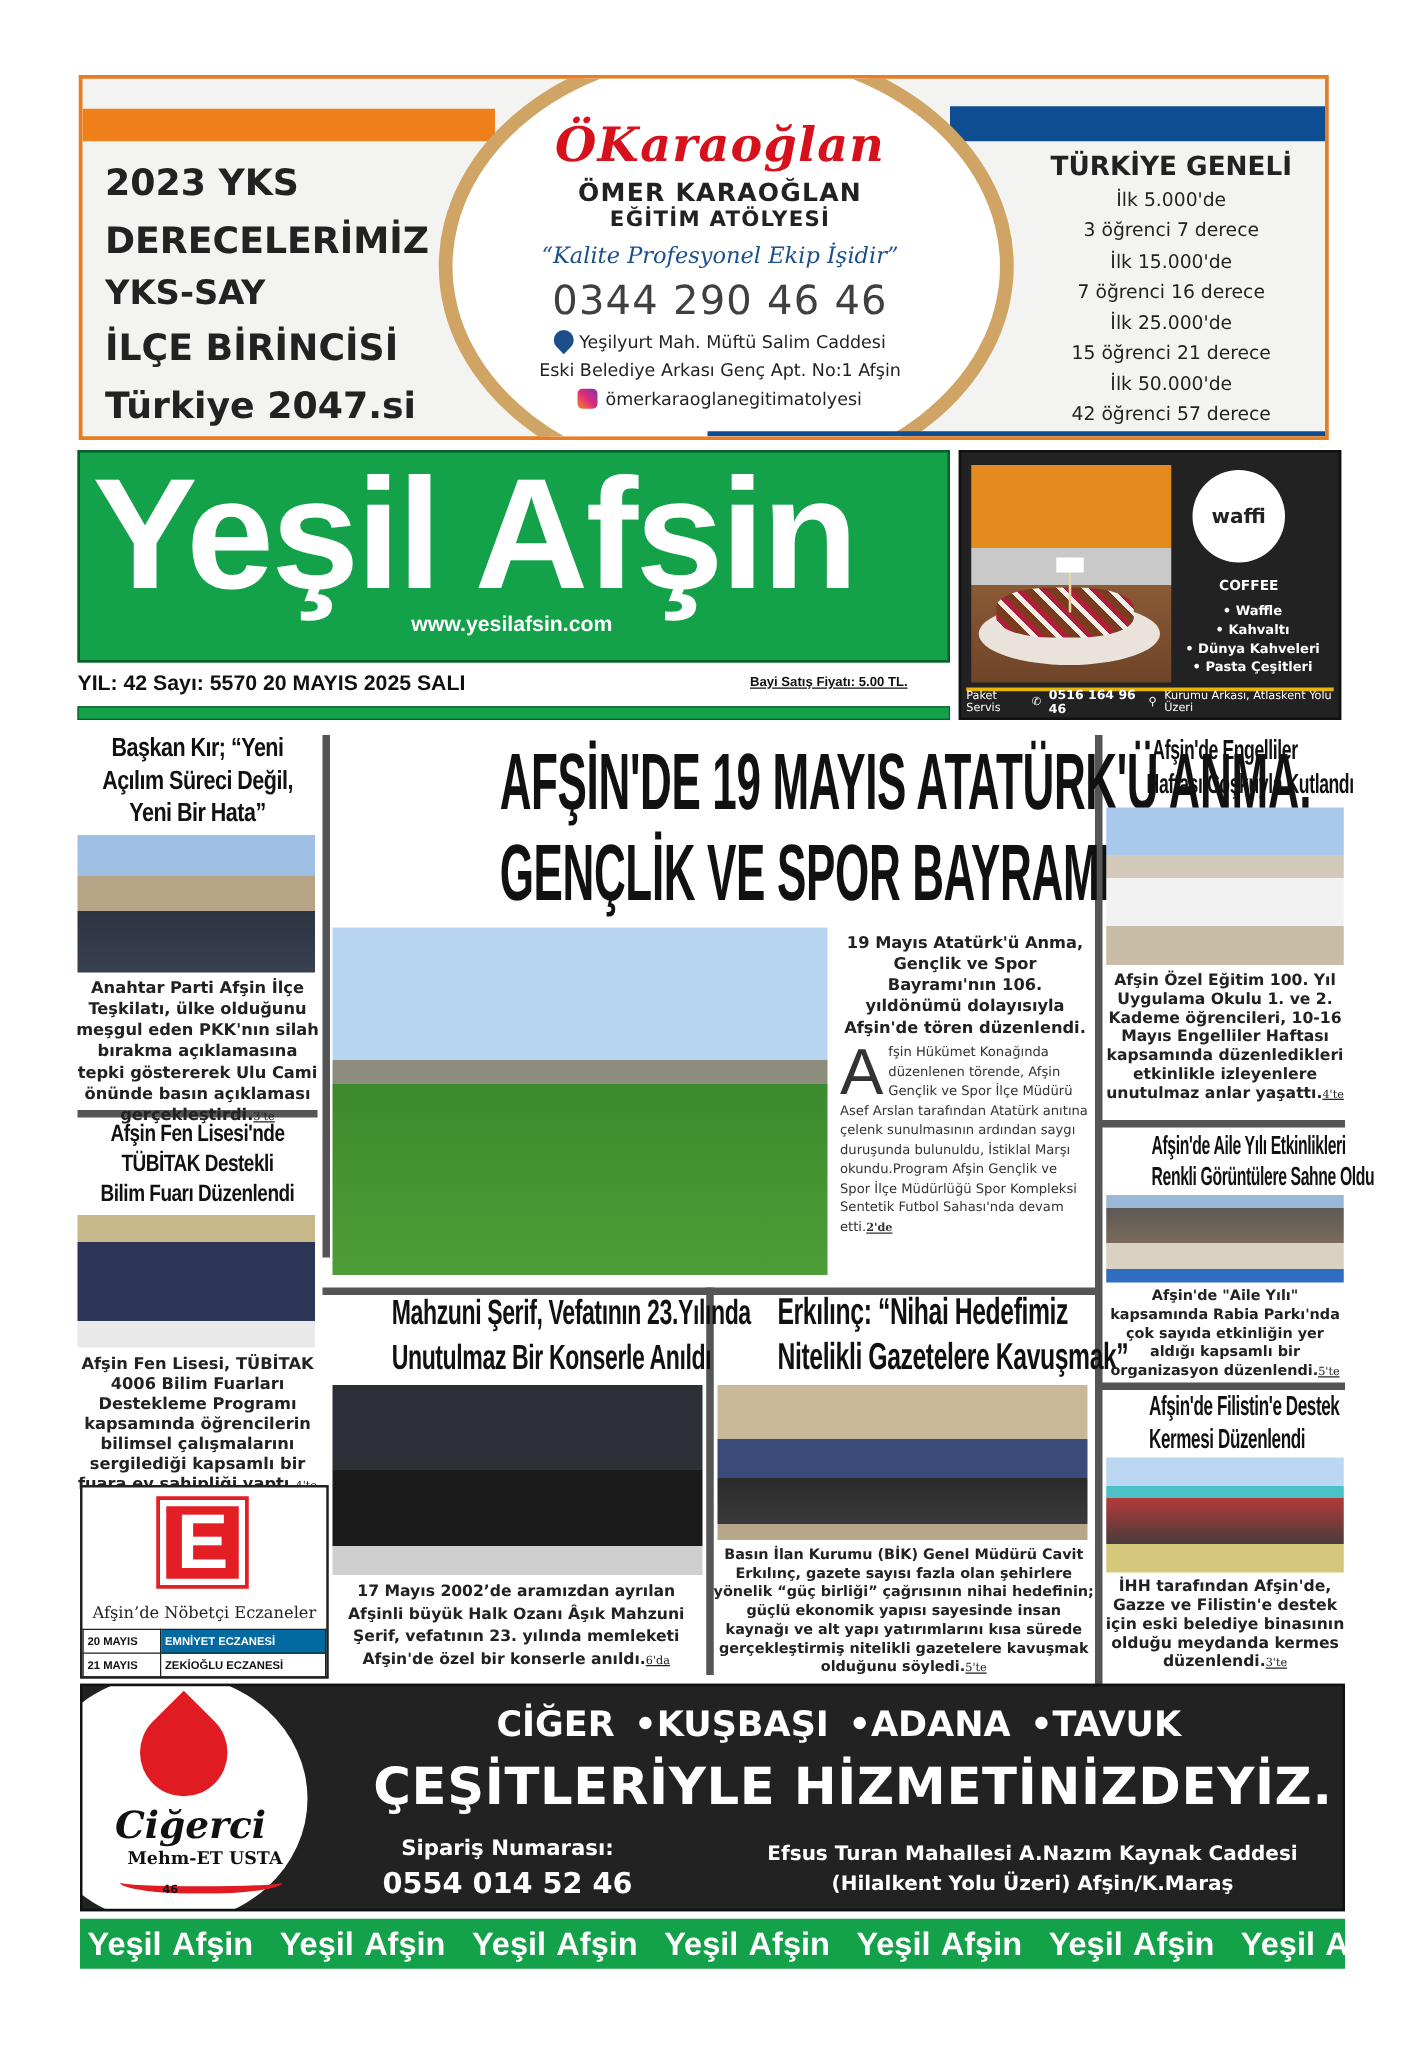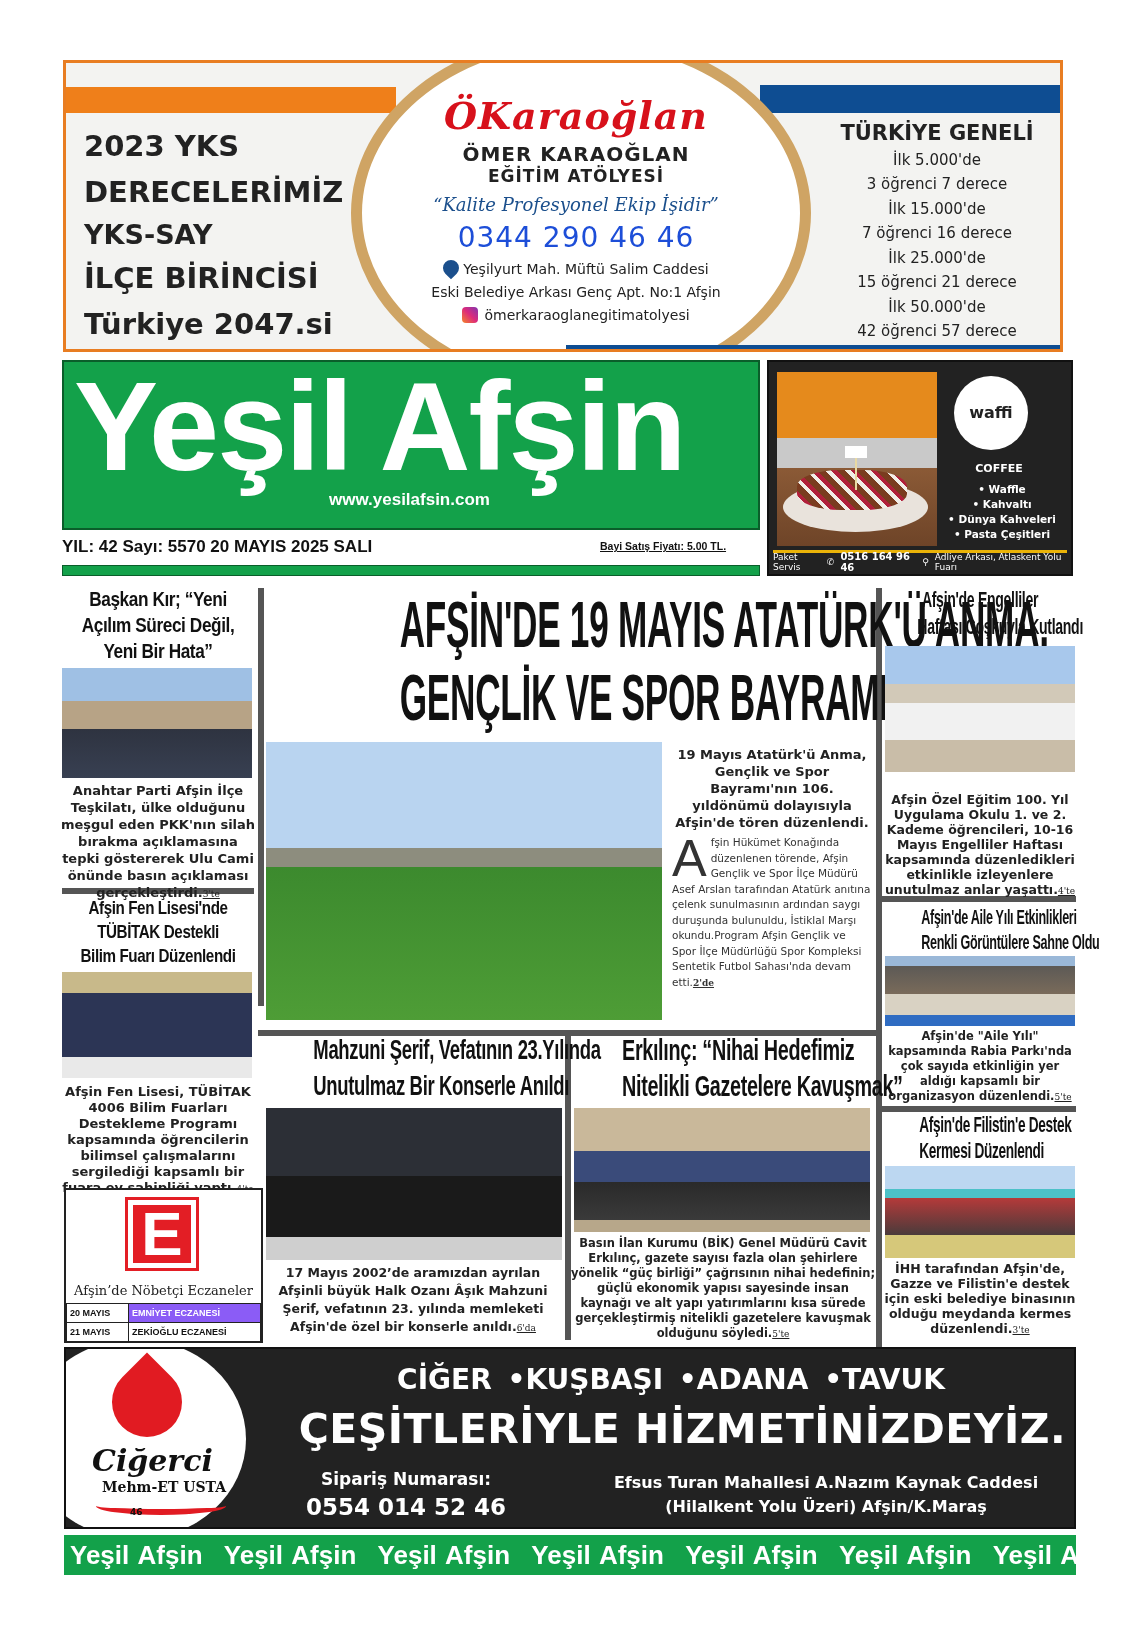--- a/index.html
+++ b/index.html
@@ -12,21 +12,21 @@
 #topad .blueline{left:500px;right:0;bottom:0;height:4px;background:#0e4d92}
 #topad .ring{left:285px;top:-30px;width:460px;height:360px;border-radius:50%;border:11px solid #cfa464;background:#fff}
 .lefttxt{left:18px;top:60px;width:300px;font-family:"DejaVu Sans",sans-serif;font-weight:bold;color:#222}
 .lefttxt div{font-size:29px;line-height:46px;white-space:nowrap}
 .lefttxt .small{font-size:27px;line-height:40px}
 .center{left:300px;top:30px;width:420px;text-align:center}
 .logo-script{font-family:"DejaVu Serif",serif;font-style:italic;font-weight:bold;font-size:38px;color:#d7111b;letter-spacing:1px}
 .center .name{font-size:20px;letter-spacing:1px;font-weight:bold;color:#222;margin-top:4px}
 .center .sub{font-size:17px;letter-spacing:1px;font-weight:bold;color:#222}
 .center .slogan{font-family:"DejaVu Serif",serif;font-style:italic;font-size:18px;color:#1b4f8c;margin-top:8px}
-.center .phone{font-size:28px;color:#1d4ed8;margin-top:6px;letter-spacing:1px}
+.center .phone{font-size:32px;color:#404040;margin-top:6px;letter-spacing:1px}
 .center .addr{font-size:14px;color:#222;margin-top:4px;line-height:23px}
 .pin{display:inline-block;width:16px;height:16px;border-radius:50% 50% 50% 0;background:#1b4f8c;transform:rotate(-45deg);vertical-align:-2px;margin-right:4px}
 .insta{display:inline-block;width:16px;height:16px;border-radius:4px;background:linear-gradient(45deg,#f58529,#dd2a7b,#8134af);vertical-align:-3px;margin-right:6px}
 .right{right:8px;top:58px;width:230px;text-align:center;color:#222}
 .right .h{font-size:21px;font-weight:bold;margin-bottom:2px}
 .right div{font-size:15px;line-height:24.5px}
 
 #mast{left:62px;top:360px;width:698px;height:170px;background:#13a14a;border:2px solid #0a5e2a}
 #mast .title{left:10px;top:-8px;font-family:"Liberation Sans",sans-serif;font-weight:bold;font-size:126px;color:#fff;letter-spacing:-2px;white-space:nowrap}
 #mast .url{left:265px;top:128px;font-family:"Liberation Sans",sans-serif;font-weight:bold;font-size:17px;color:#fff}
@@ -60,21 +60,21 @@
 .ph-yard{background:linear-gradient(#a8c8ec 0,#a8c8ec 30%,#d2c9b8 30%,#d2c9b8 45%,#f1f1f1 45%,#f1f1f1 75%,#c9bda8 75%)}
 .ph-stadium{background:linear-gradient(#9ab8d8 0,#9ab8d8 15%,#5d5a56 15%,#7a6b5a 55%,#d9d2c3 55%,#d9d2c3 85%,#2f6cc2 85%)}
 .ph-fair{background:linear-gradient(#bcd7f1 0,#bcd7f1 25%,#4cc1c8 25%,#4cc1c8 35%,#b43a3a 35%,#4a3b3b 75%,#d6c87a 75%)}
 .ph-expo{background:linear-gradient(#c8b98a 0,#c8b98a 20%,#2c3555 20%,#2c3555 80%,#e9e9e9 80%)}
 
 #eczane{left:64px;top:1188px;width:199px;height:155px;border:2px solid #222;background:#fff}
 #eczane .e{left:62px;top:10px;width:68px;height:68px;background:#e31e25;border:5px solid #fff;outline:3px solid #e31e25;color:#fff;font-family:"Liberation Sans",sans-serif;font-weight:bold;font-size:62px;line-height:58px;text-align:center}
 #eczane .t{left:0;right:0;top:93px;text-align:center;font-family:"DejaVu Serif",serif;font-size:13px;color:#222}
 #eczane table{position:absolute;left:0;top:113px;width:195px;border-collapse:collapse;font-family:"Liberation Sans",sans-serif;font-weight:bold;font-size:9px}
 #eczane td{border:1px solid #222;height:19px;padding-left:3px}
-#eczane tr:first-child td:last-child{background:#8b5cf6;color:#fff}
+#eczane tr:first-child td:last-child{background:#0369a1;color:#fff}
 
 #cigerad{left:64px;top:1347px;width:1012px;height:182px;background:#222;border:2px solid #111}
 #cigerad .logo{left:-40px;top:-10px;width:220px;height:200px;border-radius:50%;background:#fff}
 #cigerad .flame{left:46px;top:18px;width:70px;height:70px;background:#e11b22;border-radius:50% 0 50% 50%;transform:rotate(-45deg)}
 #cigerad .script{left:26px;top:94px;font-family:"DejaVu Serif",serif;font-style:italic;font-weight:bold;font-size:30px;color:#111}
 #cigerad .usta{left:36px;top:130px;font-family:"DejaVu Serif",serif;font-weight:bold;font-size:14px;color:#111}
 #cigerad .swoosh{left:30px;top:148px;width:130px;height:18px;border-bottom:6px solid #e11b22;border-radius:0 0 60% 60%}
 #cigerad .items{left:210px;top:14px;width:790px;text-align:center;color:#fff;font-weight:bold;font-size:28px;word-spacing:6px;white-space:nowrap}
 #cigerad .big{left:210px;top:56px;width:790px;text-align:right;color:#fff;font-weight:bold;font-size:41px;white-space:nowrap;letter-spacing:.5px}
 #cigerad .sip{left:230px;top:120px;width:220px;text-align:center;color:#fff;font-weight:bold;font-size:17px}
@@ -143,21 +143,21 @@
     <li>• Waffle</li>
     <li>• Kahvaltı</li>
     <li>• Dünya Kahveleri</li>
     <li>• Pasta Çeşitleri</li>
   </ul>
   <div class="abs foot">
     <span>Paket Servis</span>
     <span>✆</span>
     <span class="ph">0516 164 96 46</span>
     <span>⚲</span>
-    <span>Adliye Arkası, Atlaskent Yolu Fuarı</span>
+    <span>Kurumu Arkası, Atlaskent Yolu Üzeri</span>
   </div>
 </div>
 
 <div class="abs vrule" style="left:258px;top:588px;height:418px"></div>
 <div class="abs vrule" style="left:876px;top:588px;height:762px"></div>
 <div class="abs hrule" style="left:62px;top:888px;width:192px"></div>
 <div class="abs hrule" style="left:258px;top:1030px;width:618px"></div>
 <div class="abs vrule" style="left:565px;top:1030px;height:310px"></div>
 <div class="abs hrule" style="left:880px;top:896px;width:196px"></div>
 <div class="abs hrule" style="left:880px;top:1106px;width:196px"></div>
@@ -197,21 +197,21 @@
   <div class="hl" style="font-size:30px;line-height:36px;transform:scaleX(.66)">Erkılınç: “Nihai Hedefimiz</div>
   <div class="hl" style="font-size:30px;line-height:36px;transform:scaleX(.66)">Nitelikli Gazetelere Kavuşmak”</div>
   <div class="photo ph-hall" style="width:296px;height:124px;margin:4px 0 0 4px"></div>
   <div class="cap" style="font-size:11.5px;line-height:15px;margin-top:4px"><span>Basın İlan Kurumu (BİK) Genel Müdürü Cavit Erkılınç, gazete sayısı fazla olan şehirlere yönelik “güç birliği” çağrısının nihai hedefinin; güçlü ekonomik yapısı sayesinde insan kaynağı ve alt yapı yatırımlarını kısa sürede gerçekleştirmiş nitelikli gazetelere kavuşmak olduğunu söyledi.</span><span class="ref">5'te</span></div>
 </div>
 
 <div class="abs" style="left:882px;top:586px;width:196px">
   <div class="hl" style="font-size:22px;line-height:27px;transform:scaleX(.64)">Afşin'de Engelliler</div>
   <div class="hl" style="font-size:22px;line-height:27px;transform:scaleX(.64)">Haftası Coşkuyla Kutlandı</div>
   <div class="photo ph-yard" style="width:190px;height:126px;margin:6px 0 0 3px"></div>
-  <div class="cap" style="font-size:12.5px;line-height:15px;margin-top:20px"><span>Afşin Özel Eğitim 100. Yıl Uygulama Okulu 1. ve 2. Kademe öğrencileri, 10-16 Mayıs Engelliler Haftası kapsamında düzenledikleri etkinlikle izleyenlere unutulmaz anlar yaşattı.</span><span class="ref">4'te</span></div>
+  <div class="cap" style="font-size:12.5px;line-height:15px;margin-top:4px"><span>Afşin Özel Eğitim 100. Yıl Uygulama Okulu 1. ve 2. Kademe öğrencileri, 10-16 Mayıs Engelliler Haftası kapsamında düzenledikleri etkinlikle izleyenlere unutulmaz anlar yaşattı.</span><span class="ref">4'te</span></div>
 </div>
 
 <div class="abs" style="left:882px;top:904px;width:196px">
   <div class="hl" style="font-size:21px;line-height:25px;transform:scaleX(.6)">Afşin'de Aile Yılı Etkinlikleri</div>
   <div class="hl" style="font-size:21px;line-height:25px;transform:scaleX(.6)">Renkli Görüntülere Sahne Oldu</div>
   <div class="photo ph-stadium" style="width:190px;height:70px;margin:2px 0 0 3px"></div>
   <div class="cap" style="font-size:11.5px;line-height:15px;margin-top:3px"><span>Afşin'de "Aile Yılı" kapsamında Rabia Parkı'nda çok sayıda etkinliğin yer aldığı kapsamlı bir organizasyon düzenlendi.</span><span class="ref">5'te</span></div>
 </div>
 
 <div class="abs" style="left:882px;top:1112px;width:196px">

